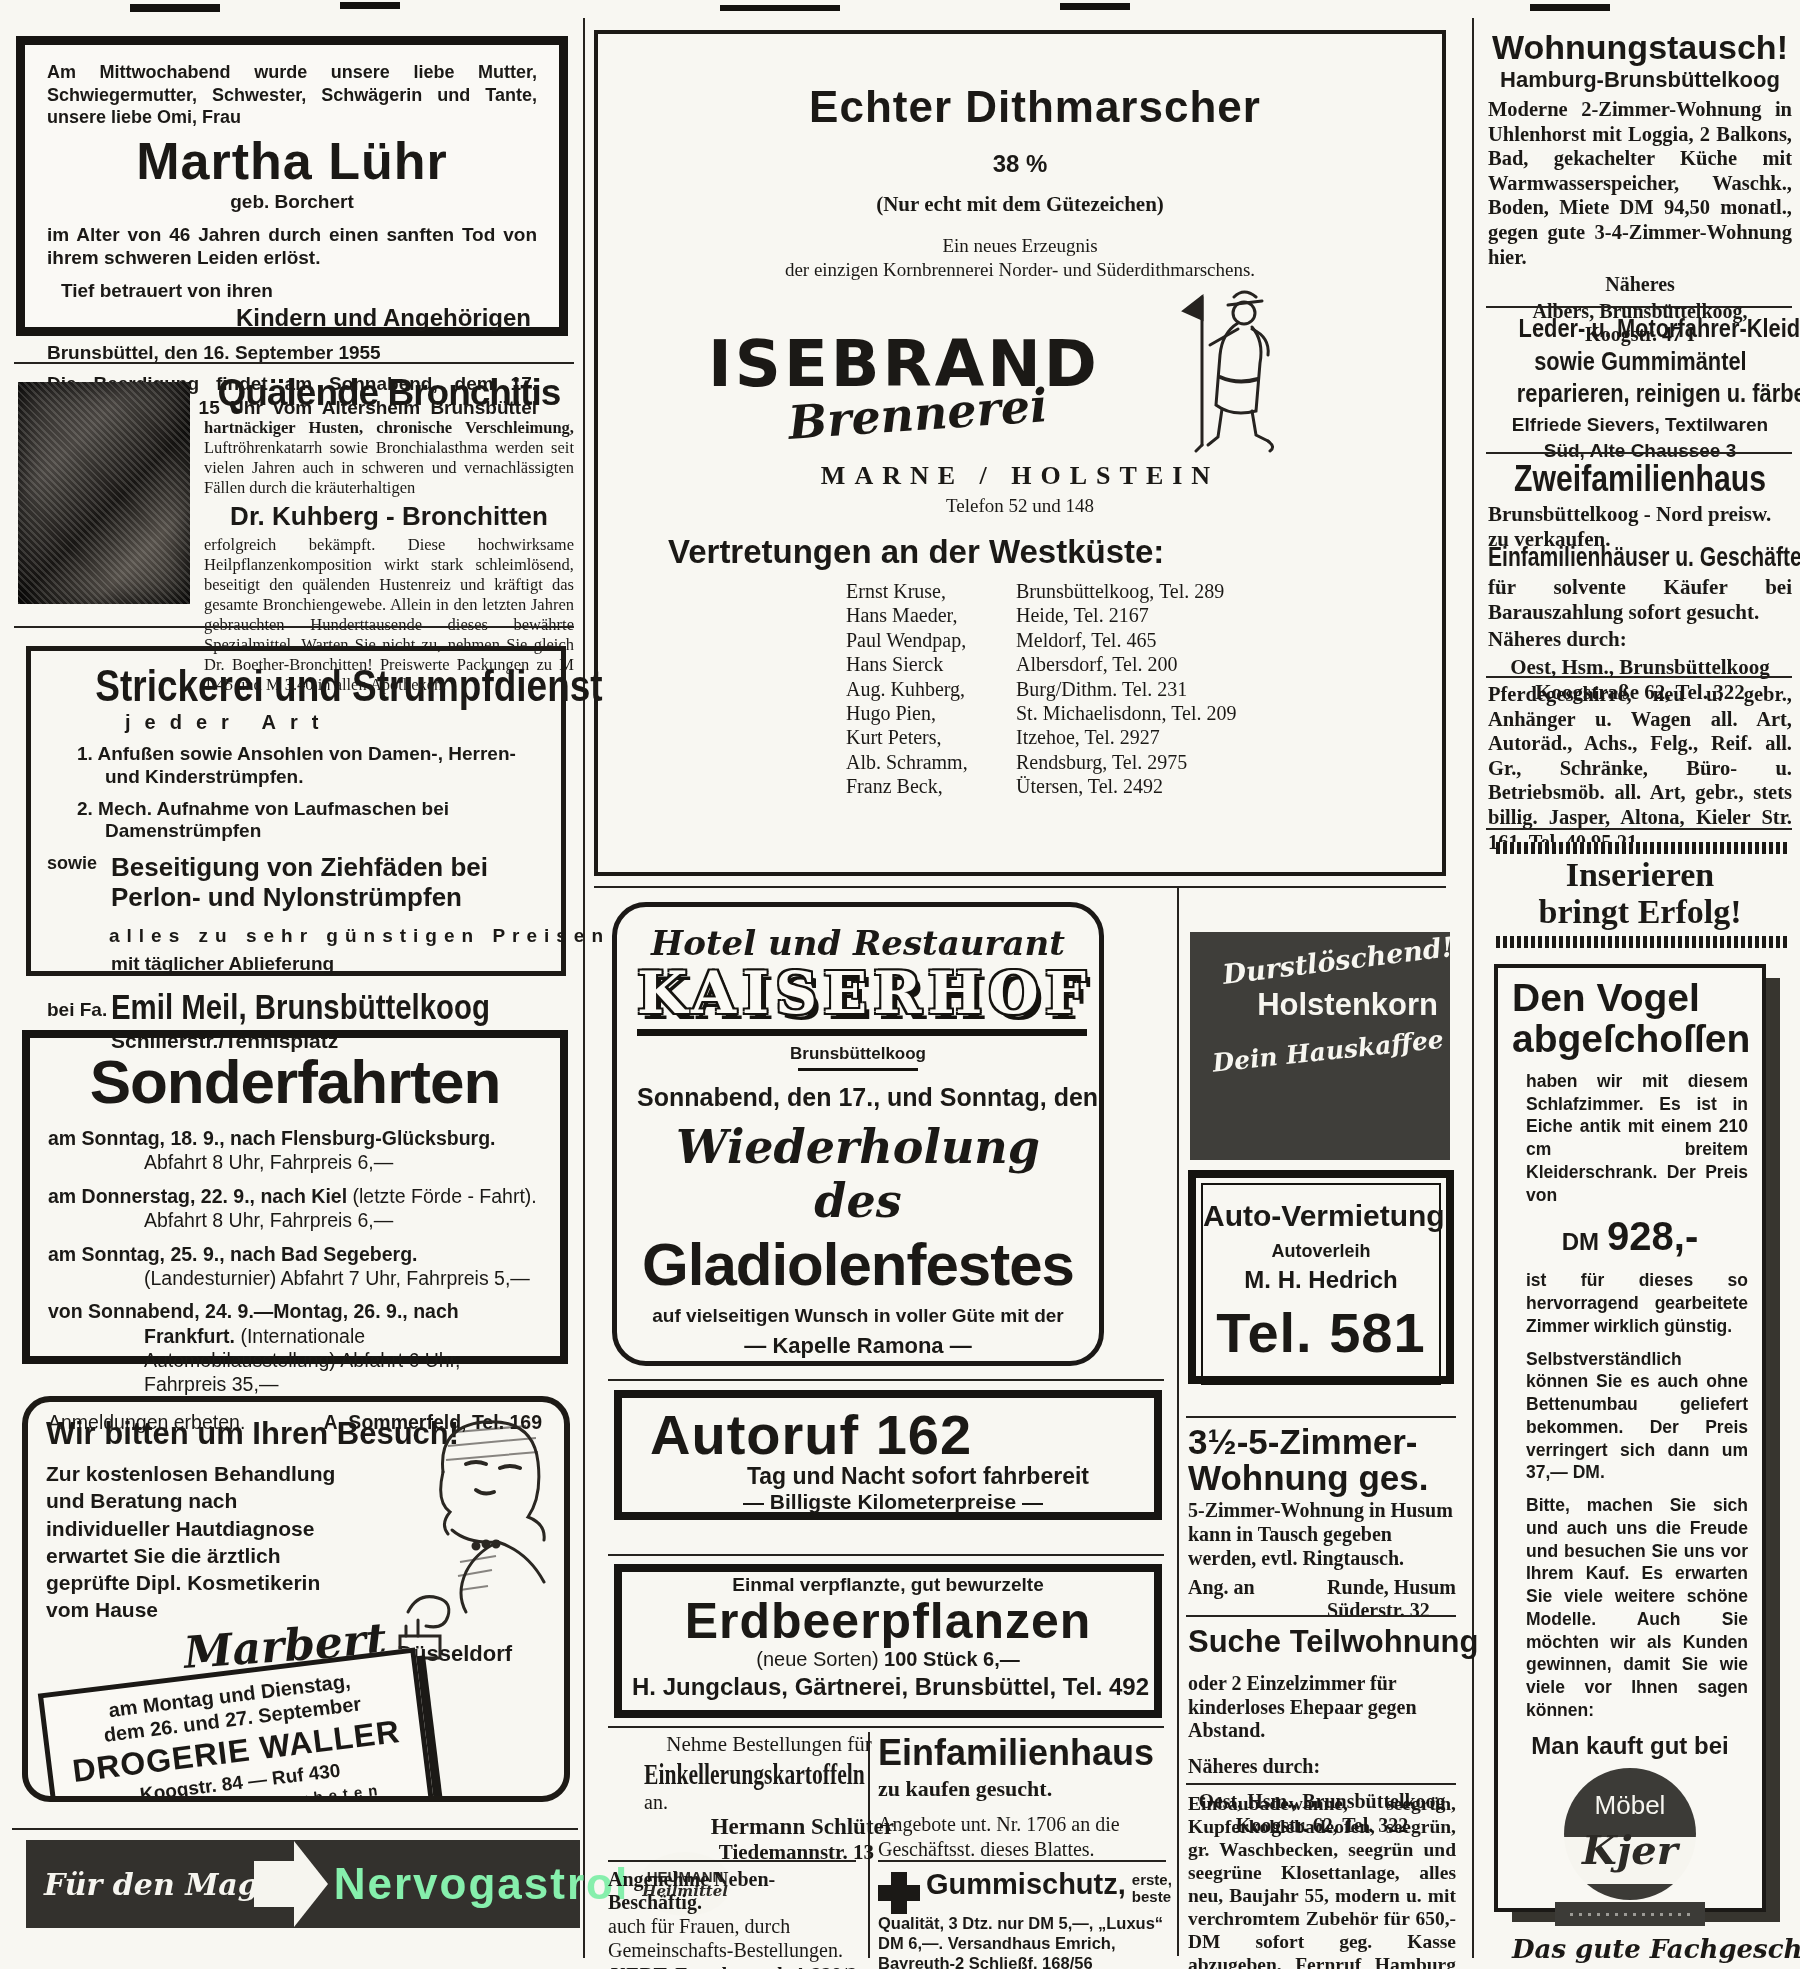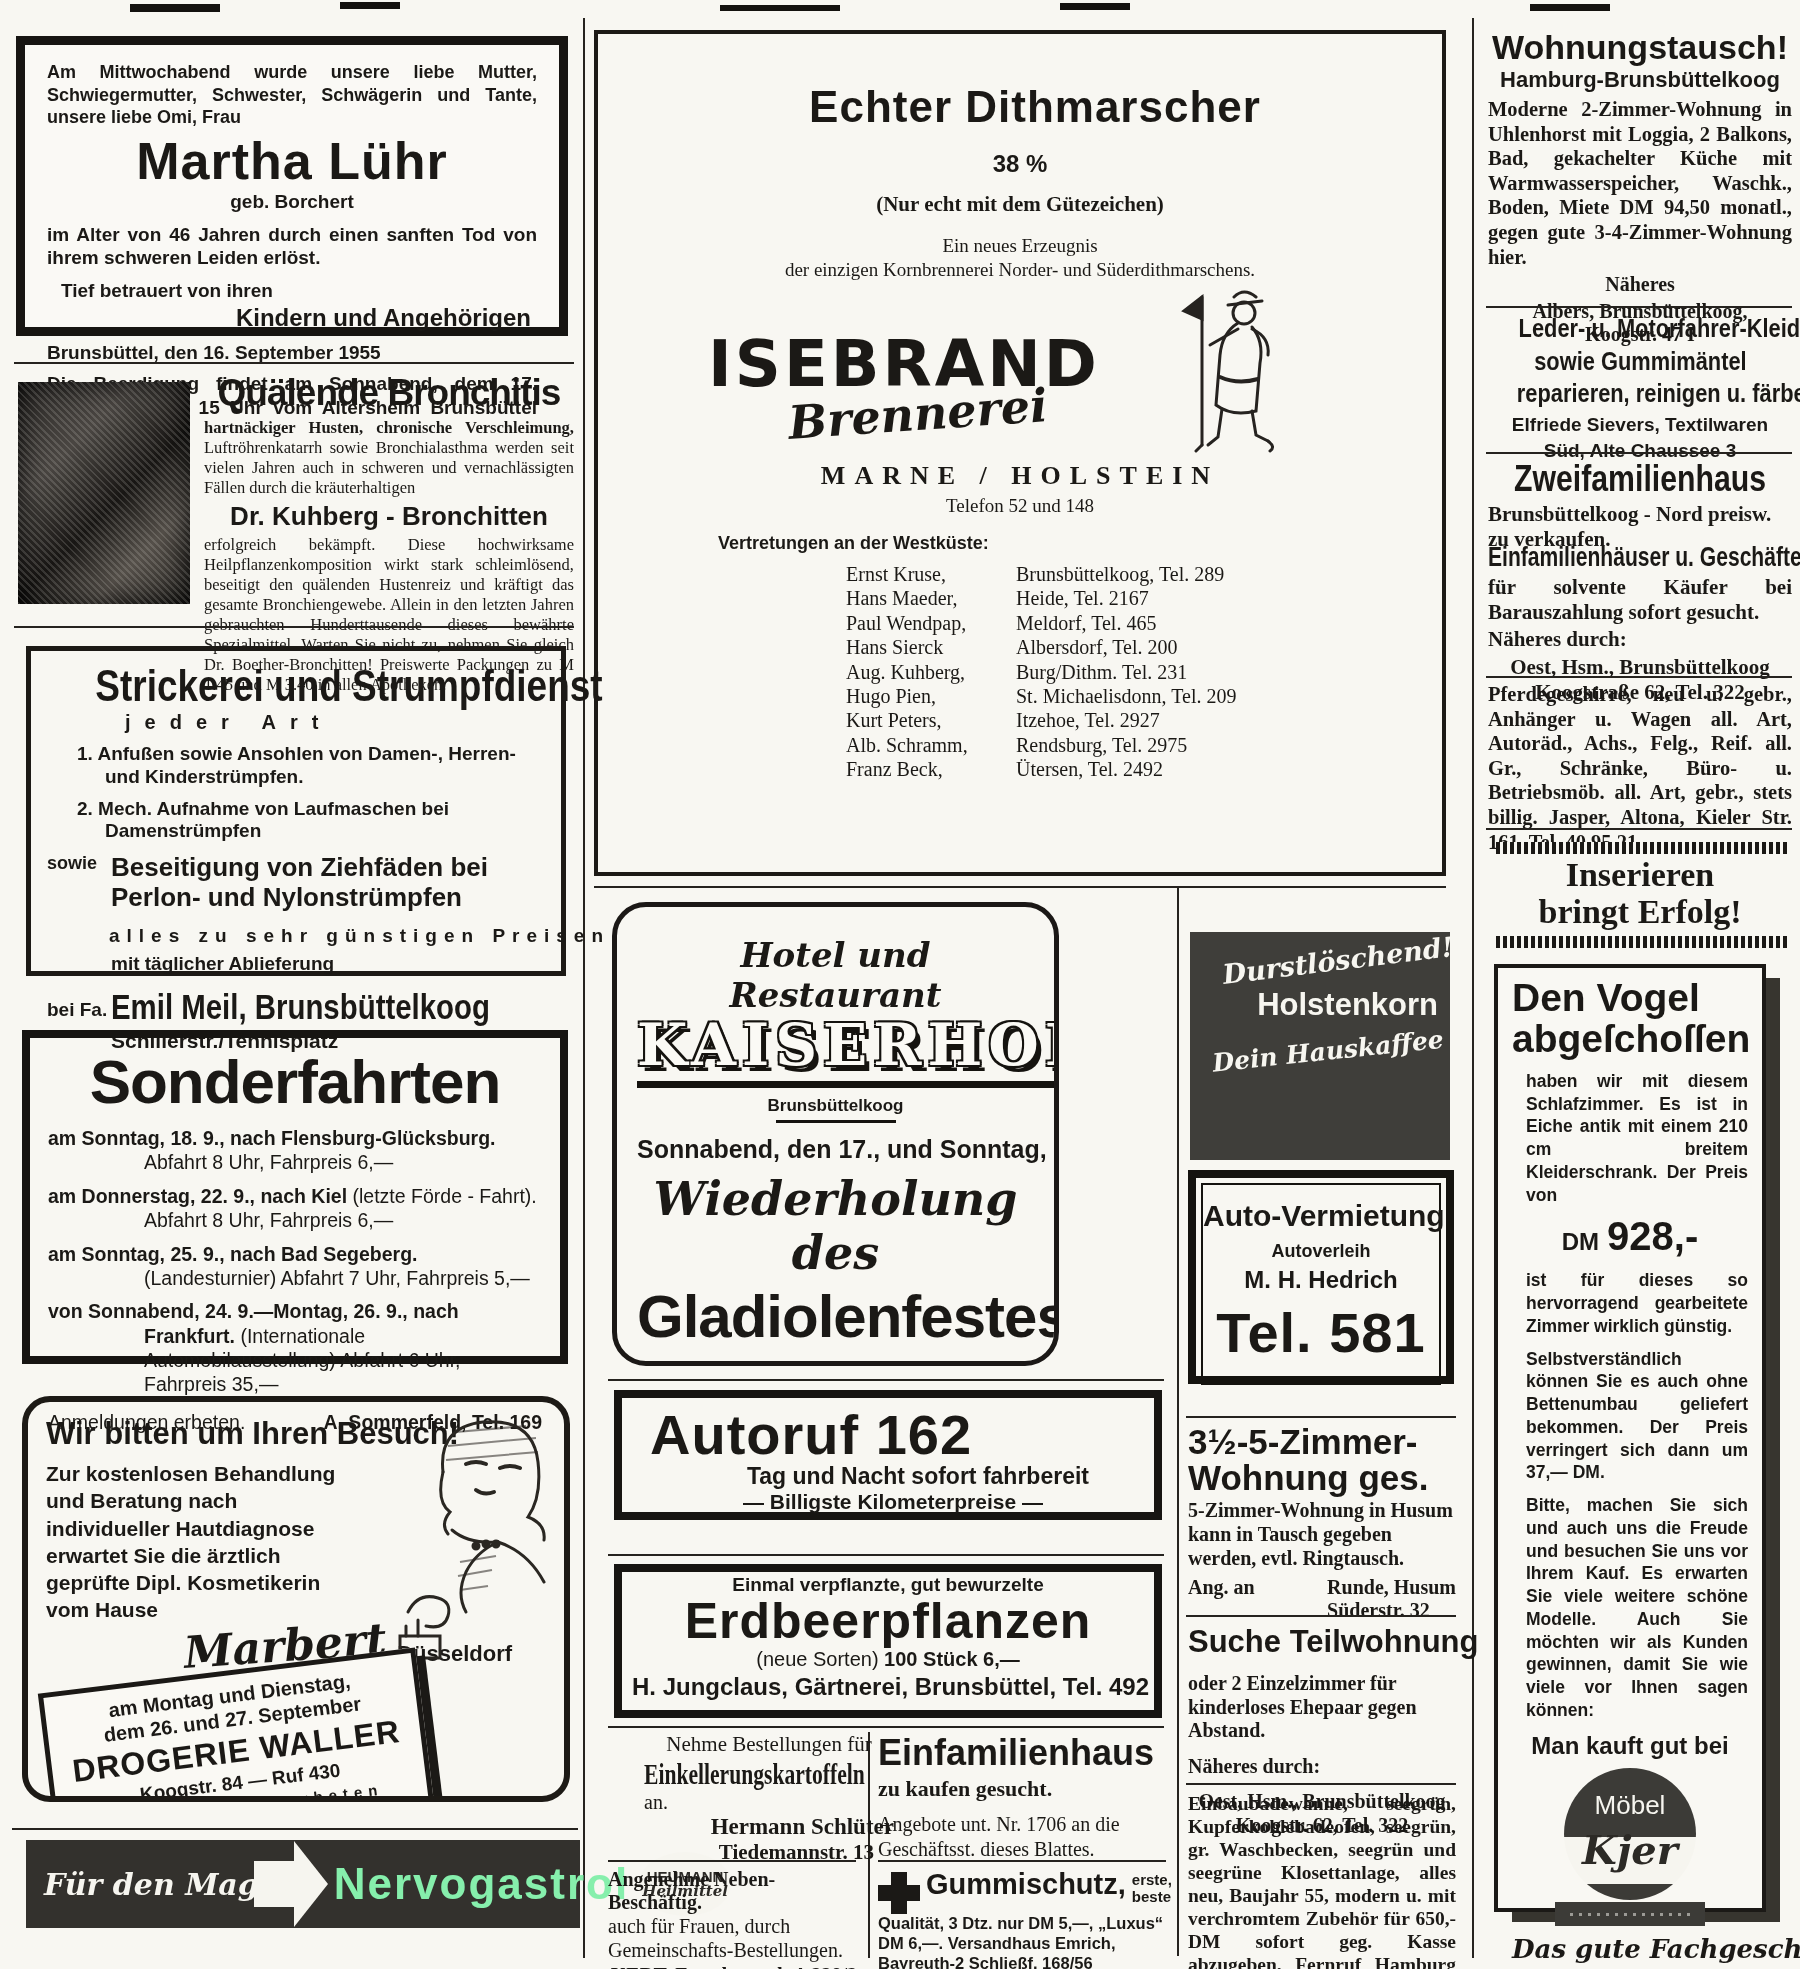--- a/index.html
+++ b/index.html
@@ -82,26 +82,26 @@
   .ede-pct{font-size:24px;font-weight:bold;margin-top:18px;}
   .ede-seal{font-size:21px;font-weight:bold;margin-top:14px;}
   .ede-l1{font-size:19px;margin-top:18px;}
   .ede-l2{font-size:19px;margin-top:2px;}
   .ede-brand{position:relative;height:168px;margin-top:10px;}
   .ede-iso{font-size:64px;font-weight:bold;letter-spacing:3px;position:absolute;left:110px;top:36px;}
   .ede-scr{font-size:46px;position:absolute;left:190px;top:96px;transform:rotate(-4deg);}
   .ede-fig{position:absolute;right:150px;top:-6px;}
   .ede-place{font-size:26px;font-weight:bold;letter-spacing:9px;margin-top:2px;}
   .ede-tel{font-size:19px;margin-top:4px;}
-  .ede-rhead{font-size:18px;font-weight:bold;text-align:left;padding-left:102px;margin-top:16px;margin-left:18px;}
+  .ede-rhead{font-size:33px;font-weight:bold;text-align:left;padding-left:70px;margin-top:16px;}
   .ede-reps{margin:8px auto 0 248px;text-align:left;}
   .ede-rrow{display:flex;font-size:20px;line-height:1.22;}
   .ede-rn{width:170px;flex:none;}
   
-  .kaiserhof{left:612px;top:902px;width:447px;height:464px;border:5px solid #1b1816;border-radius:34px;padding:28px 20px;text-align:center;overflow:hidden;}
+  .kaiserhof{left:612px;top:902px;width:492px;height:464px;border:5px solid #1b1816;border-radius:34px;padding:16px 20px;text-align:center;overflow:hidden;}
   .kai-scr{font-size:34px;}
   .kai-name{font-size:58px;font-weight:bold;letter-spacing:6px;color:#fbfaf5;margin-top:-4px;white-space:nowrap;
             text-shadow:5px 6px 0 #15130f,-2px -2px 0 #15130f,2px -2px 0 #15130f,-2px 2px 0 #15130f,2px 2px 0 #15130f,0 2px 0 #15130f,2px 0 0 #15130f;}
   .kai-bar{width:450px;height:7px;background:#15130f;margin:2px auto 0 auto;}
   .kai-place{font-size:17px;font-weight:bold;margin-top:8px;}
   .kai-minibar{width:120px;height:3px;background:#15130f;margin:4px auto 0 auto;}
   .kai-date{font-size:25px;font-weight:bold;margin-top:12px;white-space:nowrap;}
   .kai-scr2{font-size:46px;margin-top:8px;}
   .kai-title{font-size:60px;font-weight:bold;margin-top:2px;letter-spacing:-1px;white-space:nowrap;}
   .kai-sub{font-size:19px;font-weight:bold;margin-top:6px;}

